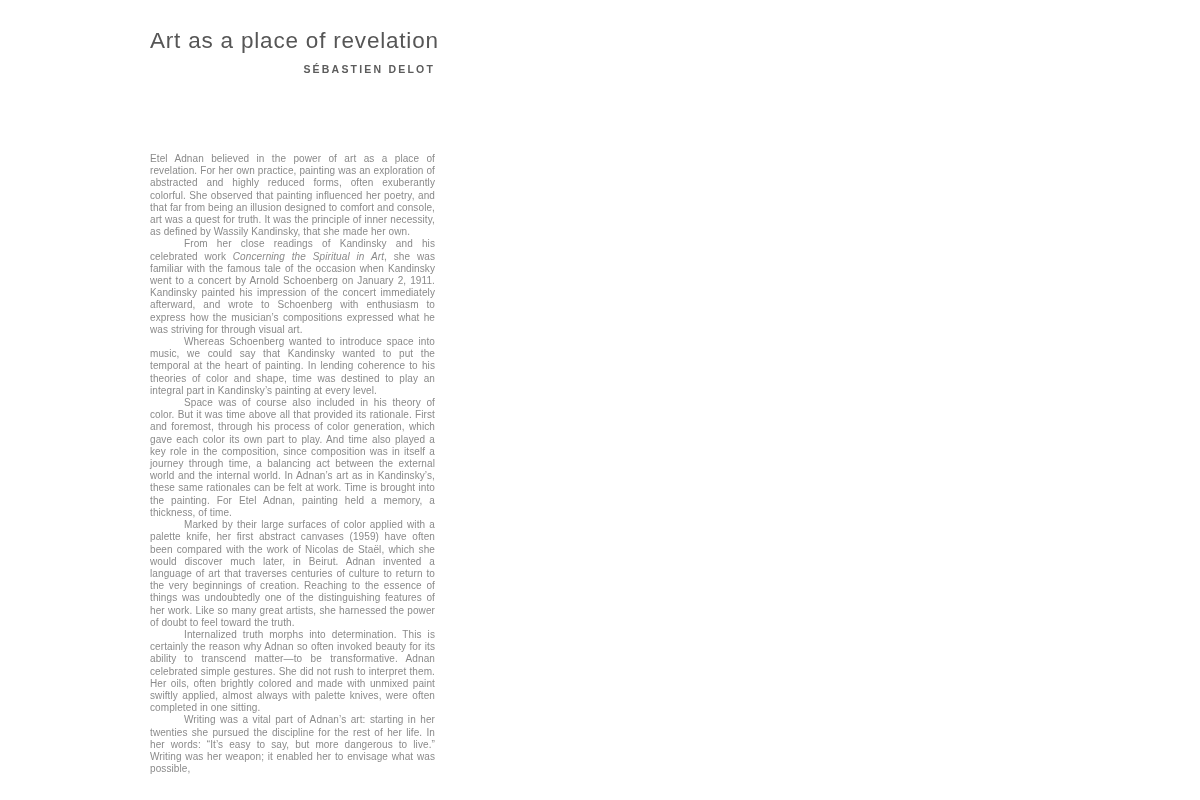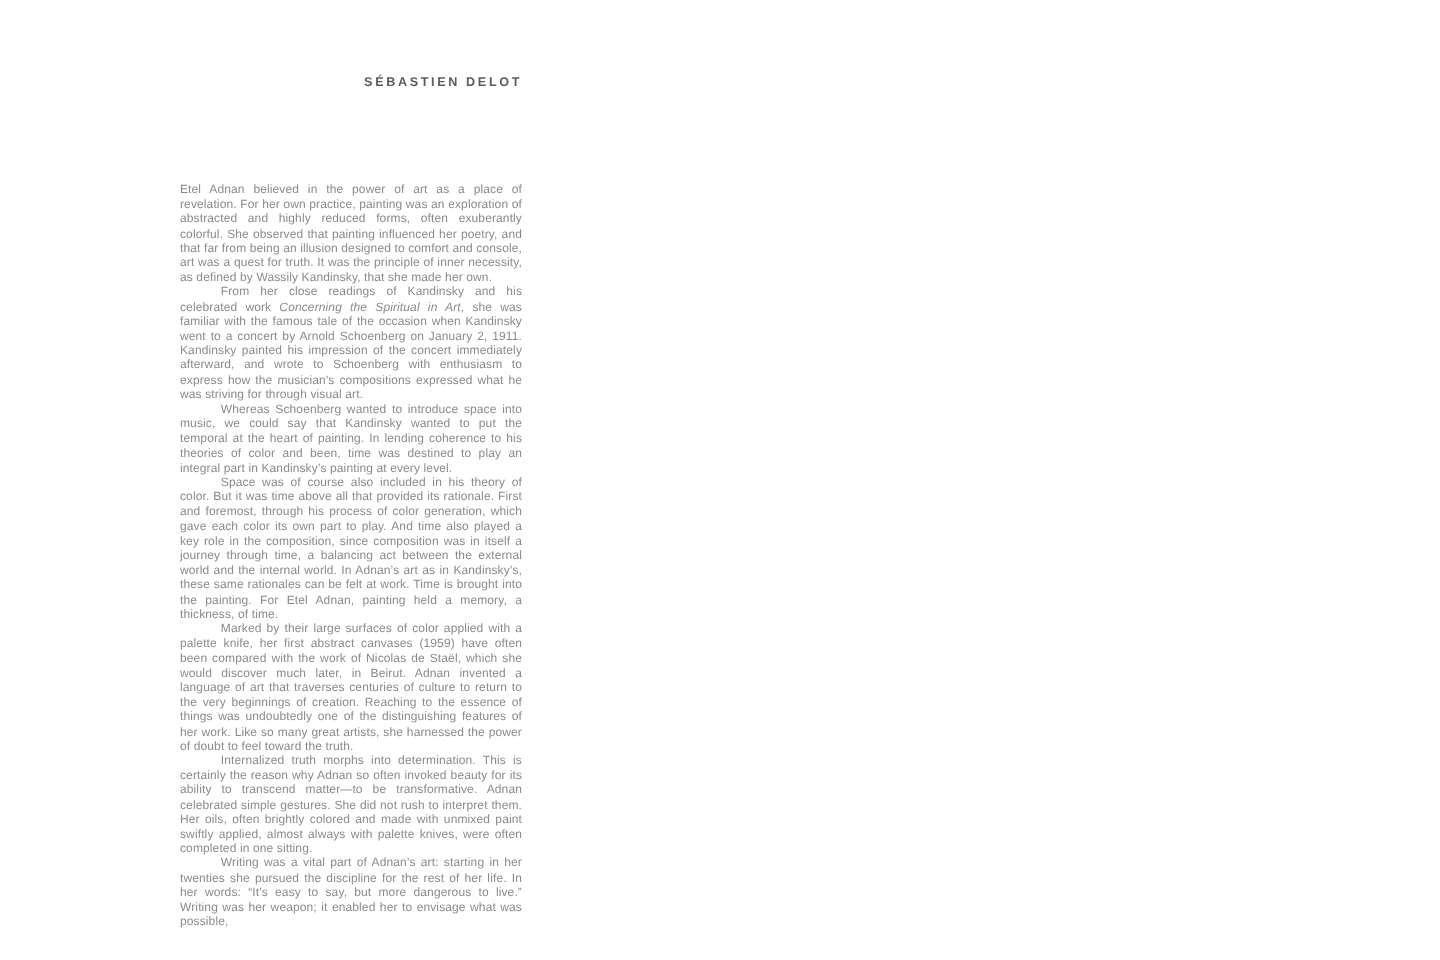--- a/index.html
+++ b/index.html
@@ -78,25 +78,26 @@
     color: #3f3f3f;
   }
   .page-number-left  { left: 150px; }
 </style>
 </head>
 <body>
 
 <div class="spread">
 
   <div class="page page-left">
+    <h1 class="essay-title" style="margin:0; font-weight:400;">Art as a place of revelation</h1>
     <div class="essay-author">SÉBASTIEN DELOT</div>
     <div class="body-col body-col-left">
         <p class="para"><span>Etel Adnan believed in the power of art as a place of revelation. For her own practice, painting was an exploration of abstracted and highly reduced forms, often exuberantly colorful. She observed that painting influenced her poetry, and that far from being an illusion designed to comfort and console, art was a quest for truth. It was the principle of inner necessity, as defined by Wassily Kandinsky, that she made her own.</span></p>
         <p class="para indent"><span>From her close readings of Kandinsky and his celebrated work </span><em>Concerning the Spiritual in Art</em><span>, she was familiar with the famous tale of the occasion when Kandinsky went to a concert by Arnold Schoenberg on January 2, 1911. Kandinsky painted his impression of the concert immediately afterward, and wrote to Schoenberg with enthusiasm to express how the musician’s compositions expressed what he was striving for through visual art.</span></p>
-        <p class="para indent"><span>Whereas Schoenberg wanted to introduce space into music, we could say that Kandinsky wanted to put the temporal at the heart of painting. In lending coherence to his theories of color and been, time was destined to play an integral part in Kandinsky’s painting at every level.</span></p>
+        <p class="para indent"><span>Whereas Schoenberg wanted to introduce space into music, we could say that Kandinsky wanted to put the temporal at the heart of painting. In lending coherence to his theories of color and shape, time was destined to play an integral part in Kandinsky’s painting at every level.</span></p>
         <p class="para indent"><span>Space was of course also included in his theory of color. But it was time above all that provided its rationale. First and foremost, through his process of color generation, which gave each color its own part to play. And time also played a key role in the composition, since composition was in itself a journey through time, a balancing act between the external world and the internal world. In Adnan’s art as in Kandinsky’s, these same rationales can be felt at work. Time is brought into the painting. For Etel Adnan, painting held a memory, a thickness, of time.</span></p>
         <p class="para indent"><span>Marked by their large surfaces of color applied with a palette knife, her first abstract canvases (1959) have often been compared with the work of Nicolas de Staël, which she would discover much later, in Beirut. Adnan invented a language of art that traverses centuries of culture to return to the very beginnings of creation. Reaching to the essence of things was undoubtedly one of the distinguishing features of her work. Like so many great artists, she harnessed the power of doubt to feel toward the truth.</span></p>
         <p class="para indent"><span>Internalized truth morphs into determination. This is certainly the reason why Adnan so often invoked beauty for its ability to transcend matter—to be transformative. Adnan celebrated simple gestures. She did not rush to interpret them. Her oils, often brightly colored and made with unmixed paint swiftly applied, almost always with palette knives, were often completed in one sitting.</span></p>
         <p class="para indent"><span>Writing was a vital part of Adnan’s art: starting in her twenties she pursued the discipline for the rest of her life. In her words: “It’s easy to say, but more dangerous to live.” Writing was her weapon; it enabled her to envisage what was possible,</span></p>
       </div>
   </div>
 
   <div class="page page-right">
     
     

